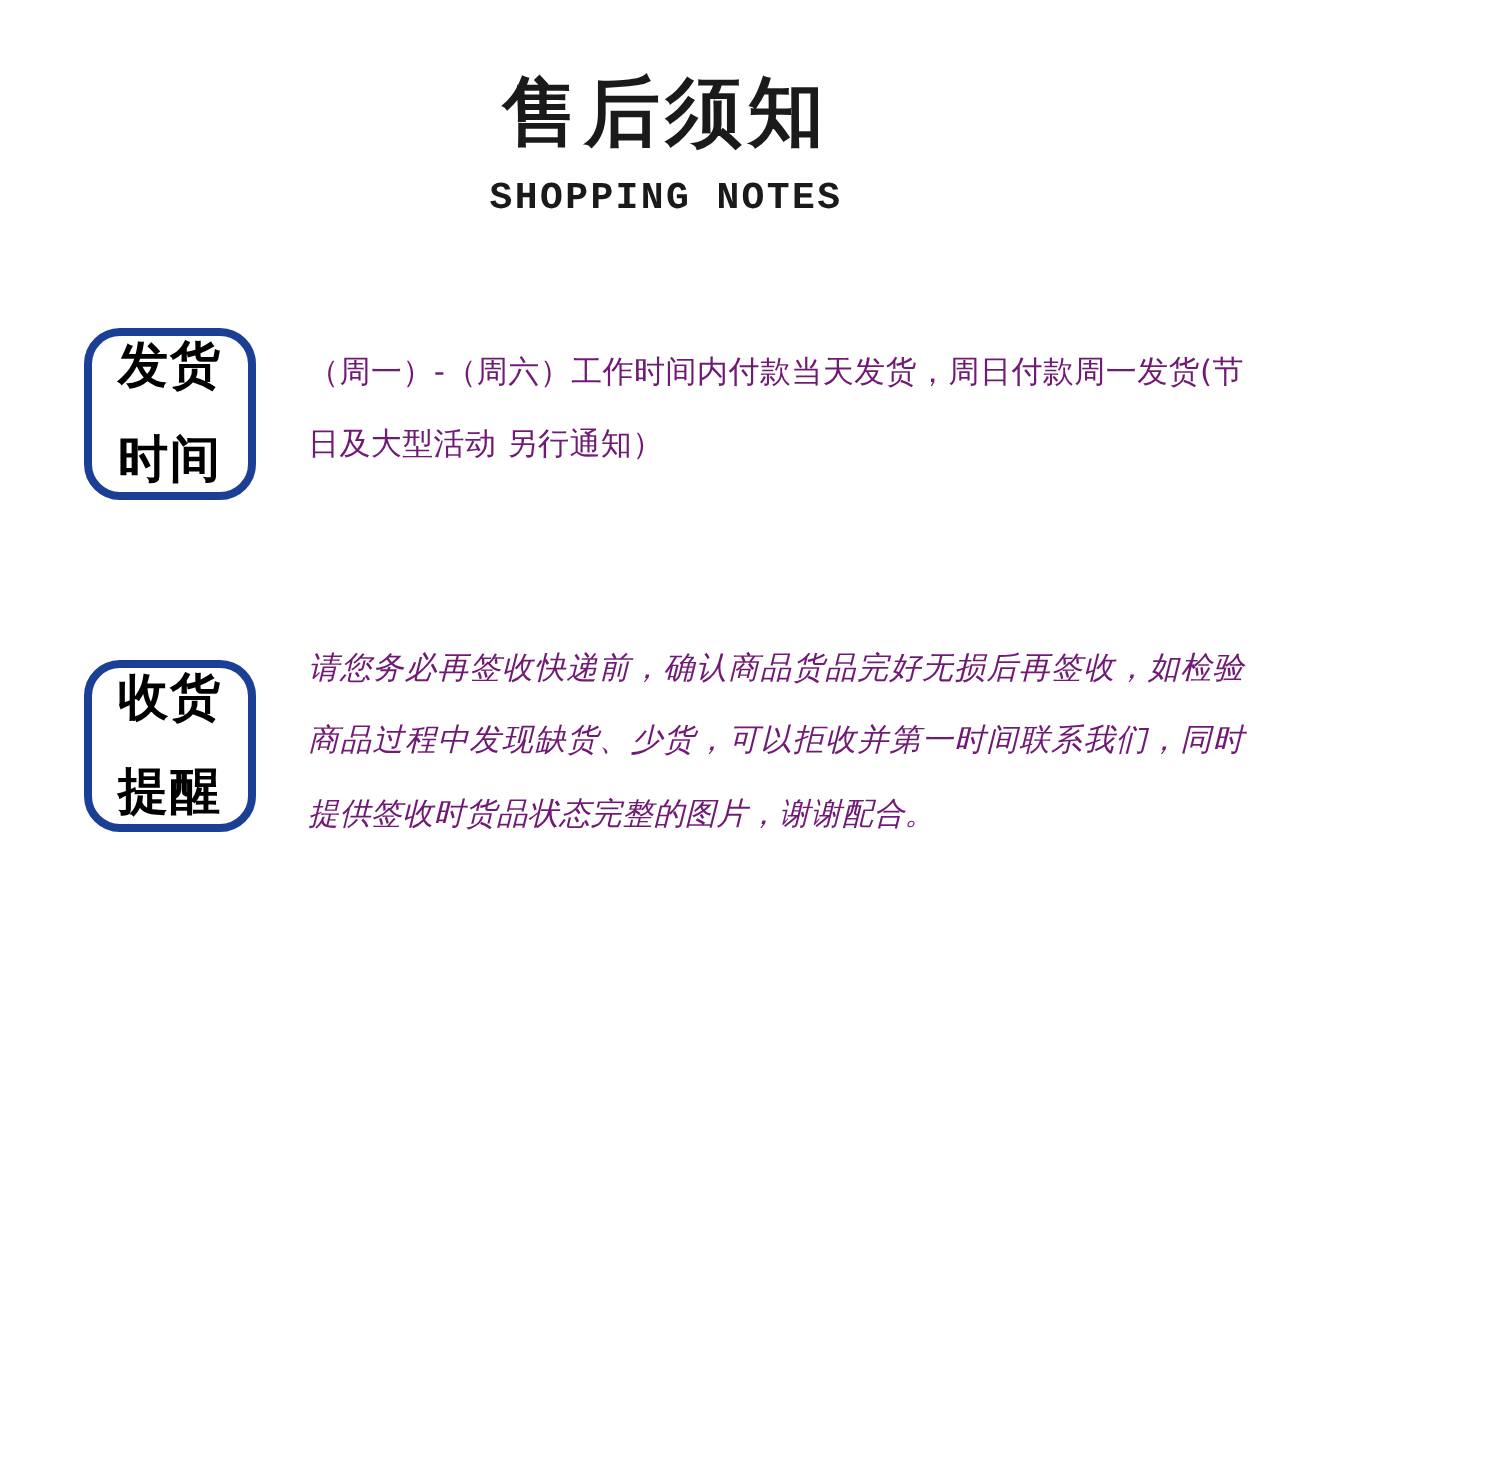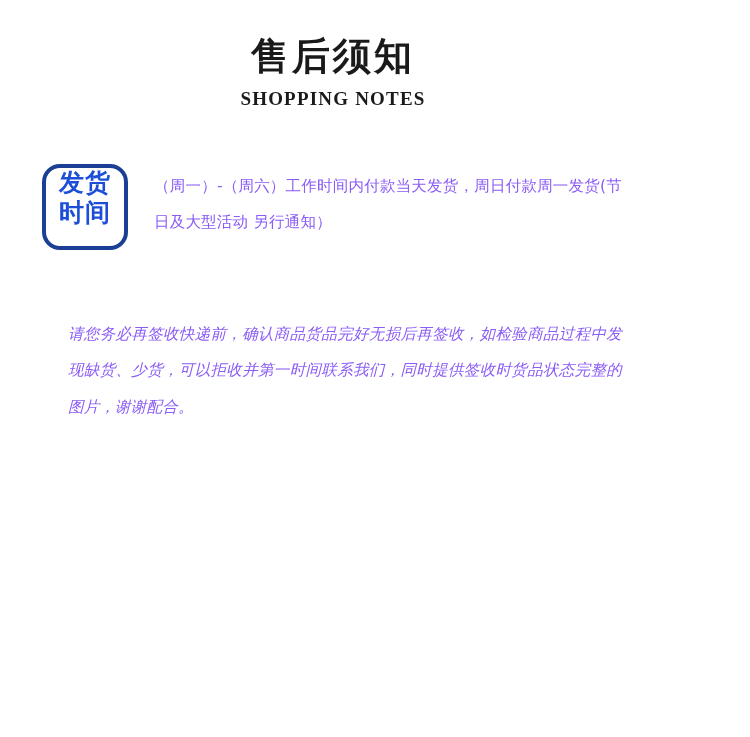--- a/index.html
+++ b/index.html
@@ -33,21 +33,21 @@
     color: #1a1a1a;
     line-height: 1.1;
     font-family: "DejaVu Sans", "Liberation Sans", sans-serif;
   }
   .header-title-en {
     margin-top: 10px;
     font-size: 19px;
     font-weight: bold;
     letter-spacing: 1.2px;
     color: #1a1a1a;
-    font-family: Liberation Serif, serif;
+    font-family: Liberation Mono, monospace;
   }
 
   
   .sections {
     margin-top: 54px;
   }
   .section {
     display: flex;
     align-items: flex-start;
     padding-left: 42px;
@@ -57,38 +57,38 @@
   .badge {
     flex: 0 0 auto;
     width: 86px;
     height: 86px;
     border: 4px solid #1b3f94;
     border-radius: 18px;
     box-sizing: border-box;
     display: flex;
     flex-direction: column;
     align-items: center;
-    justify-content: flex-start;
-    color: #1d4ed8;
+    justify-content: space-between;
+    color: #000000;
     font-weight: bold;
     font-size: 25px;
     line-height: 1.22;
     letter-spacing: 1px;
     font-family: "DejaVu Sans", "Liberation Sans", sans-serif;
     margin-top: 2px;
   }
   .badge-line {
     display: block;
   }
   .section-text {
     flex: 1 1 auto;
     margin-left: 26px;
     font-size: 15.5px;
     line-height: 2.35;
-    color: #8b5cf6;
+    color: #701a75;
     letter-spacing: 0.2px;
     font-family: "DejaVu Sans", "Liberation Sans", sans-serif;
     text-align: justify;
   }
   .section-1 .badge { margin-top: 0; }
   .section-1 .section-text { padding-top: 4px; }
   .section-2 .section-text { padding-top: 2px; font-style: italic; }
   .section-2 .badge { margin-top: 16px; }
   .section-3 .badge { margin-top: 6px; }
   .section-3 .section-text { padding-top: 4px; }
@@ -107,18 +107,22 @@
 
     <div class="section section-1">
       <div class="badge">
         <span class="badge-line">发货</span>
         <span class="badge-line">时间</span>
       </div>
       <div class="section-text">（周一）-（周六）工作时间内付款当天发货，周日付款周一发货(节日及大型活动 另行通知）</div>
     </div>
 
     <div class="section section-2">
+      <div class="badge">
+        <span class="badge-line">收货</span>
+        <span class="badge-line">提醒</span>
+      </div>
       <div class="section-text">请您务必再签收快递前，确认商品货品完好无损后再签收，如检验商品过程中发现缺货、少货，可以拒收并第一时间联系我们，同时提供签收时货品状态完整的图片，谢谢配合。</div>
     </div>
 
 
   </div>
 </div>
 
 </body></html>

